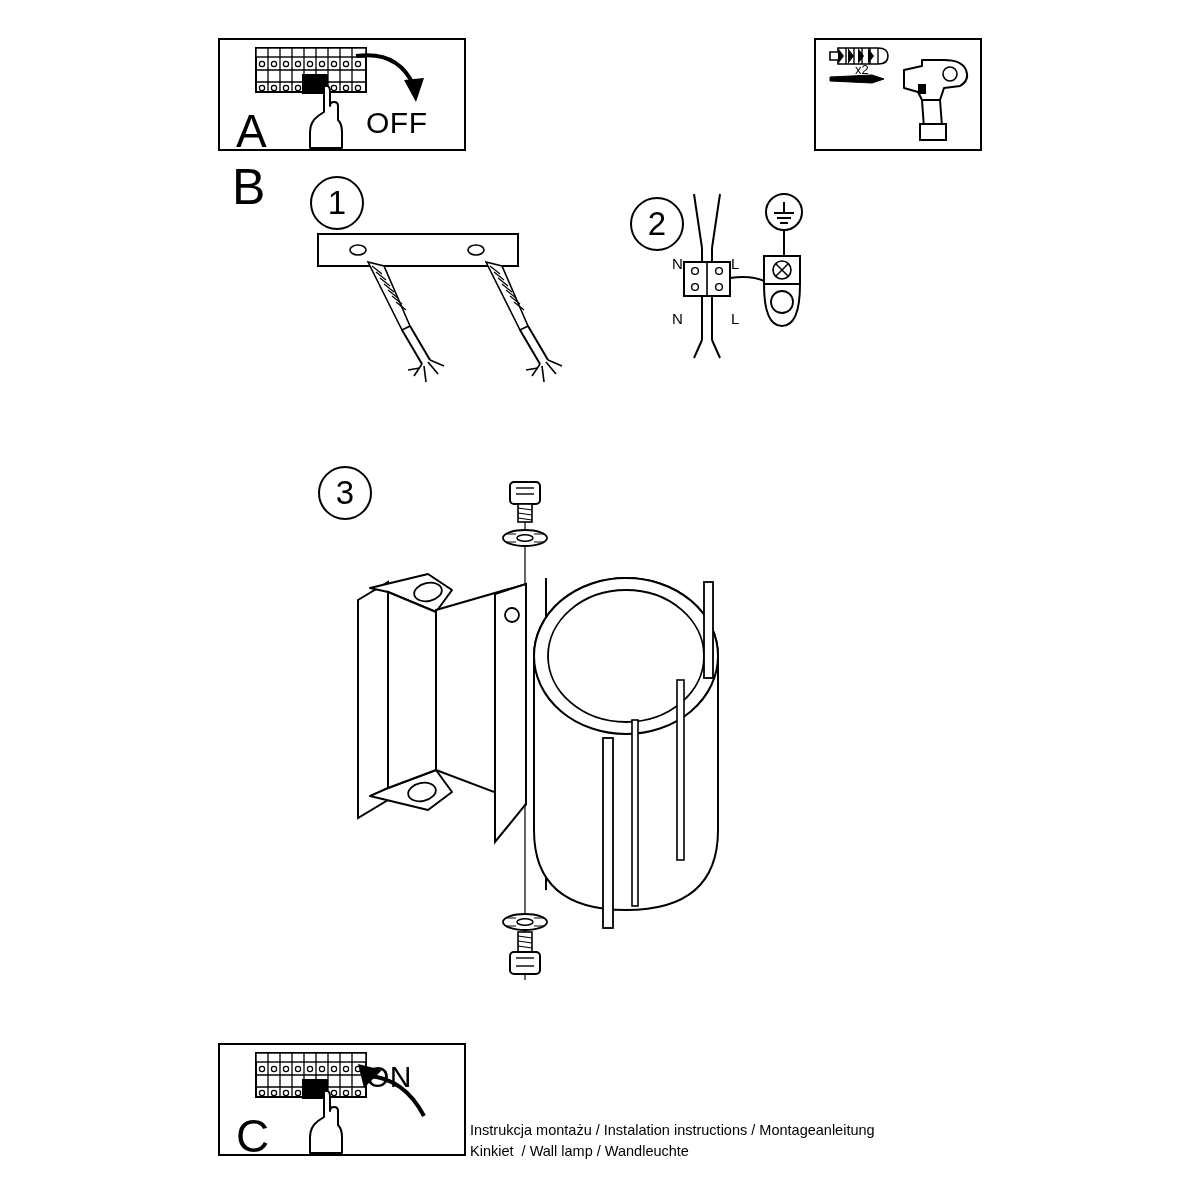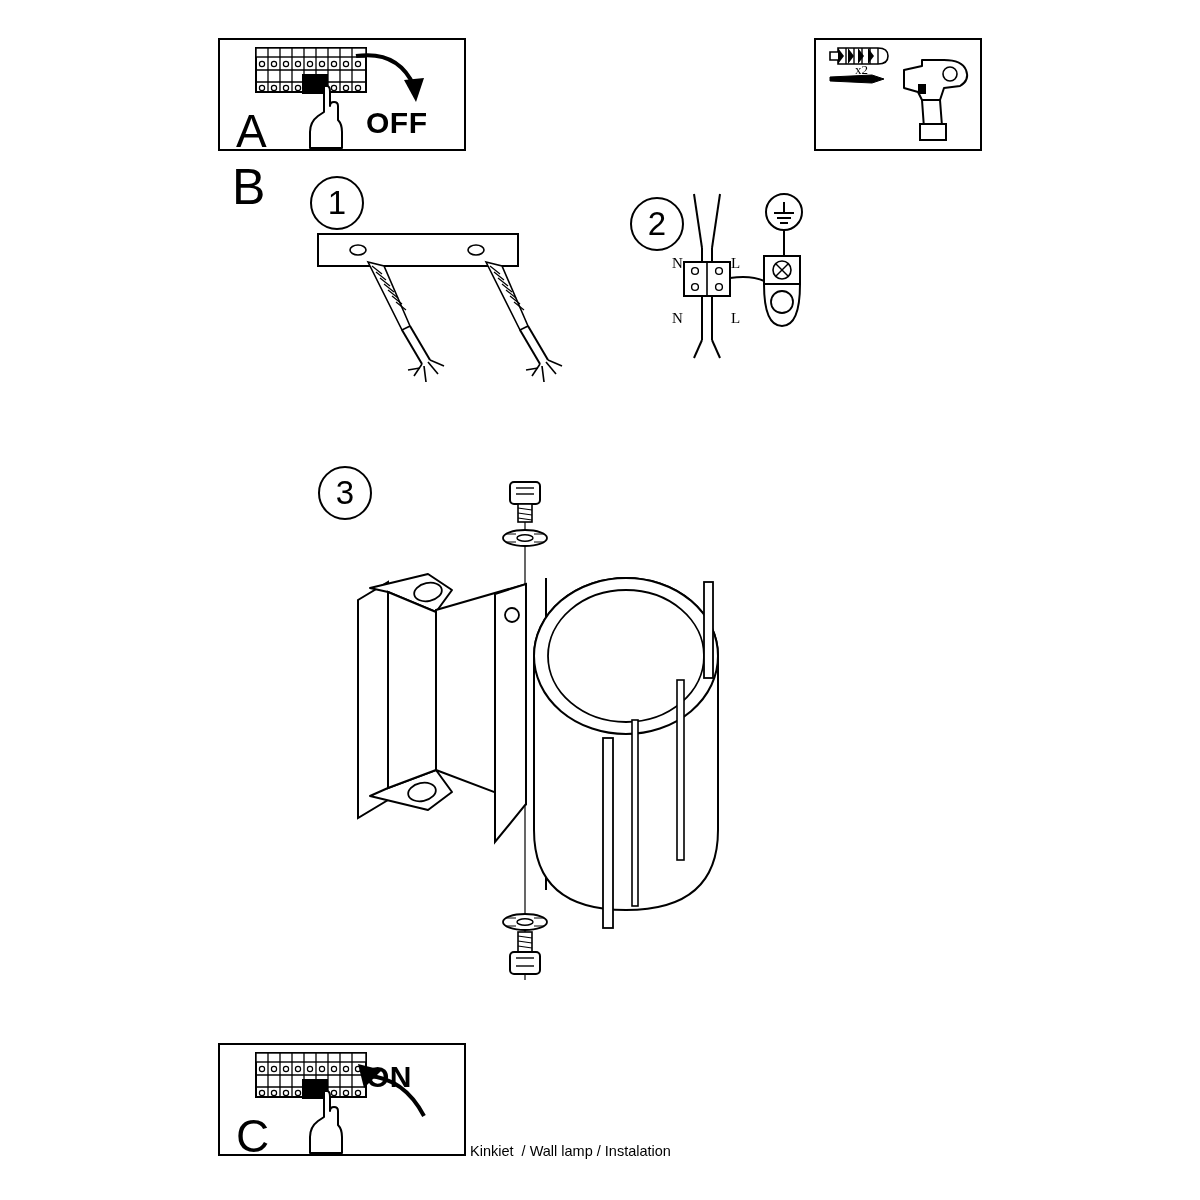--- a/index.html
+++ b/index.html
@@ -40,28 +40,28 @@
   }
   .big-letter {
     position: absolute;
     font-size: 46px;
     font-family: "Liberation Sans", sans-serif;
     line-height: 1;
   }
   .word {
     position: absolute;
     font-size: 30px;
-    font-weight: bold;
+    font-weight: normal;
     font-family: "Liberation Sans", sans-serif;
     letter-spacing: 0.5px;
   }
   .small-label {
     position: absolute;
     font-size: 15px;
-    font-family: Liberation Serif, serif;
+    font-family: Liberation Sans, sans-serif;
   }
   .footer-text {
     position: absolute;
     font-size: 14.5px;
     font-family: "Liberation Sans", sans-serif;
     line-height: 1.55;
     white-space: pre;
   }
   svg { display: block; }
 </style>
@@ -367,15 +367,16 @@
 
   <svg class="abs" style="left:302px; top:1087px;" width="56" height="70" viewBox="0 0 56 70">
     <path d="M22 4 L22 30 L16 34 Q8 40 8 50 L8 66 L40 66 L40 50 Q40 42 36 38 L36 24 Q36 20 32 20 Q28 20 28 24 L28 10 Q28 4 25 4 Z" fill="#fff" stroke="#000" stroke-width="2" stroke-linejoin="round"></path>
   </svg>
 
   <svg class="abs" style="left:352px; top:1062px;" width="80" height="64" viewBox="0 0 80 64">
     <path d="M72 54 Q52 16 16 14" fill="none" stroke="#000" stroke-width="4"></path>
     <path d="M6 2 L30 8 L12 26 Z" fill="#000"></path>
   </svg>
 
-  <div class="footer-text" style="left:470px; top:1140px;">Kinkiet  / Wall lamp / Instalation</div>
+  <div class="footer-text" style="left:470px; top:1119px;">Instrukcja montażu / Instalation instructions / Montageanleitung</div>
+  <div class="footer-text" style="left:470px; top:1140px;">Kinkiet  / Wall lamp / Wandleuchte</div>
 
 </div>
 
 </body></html>

